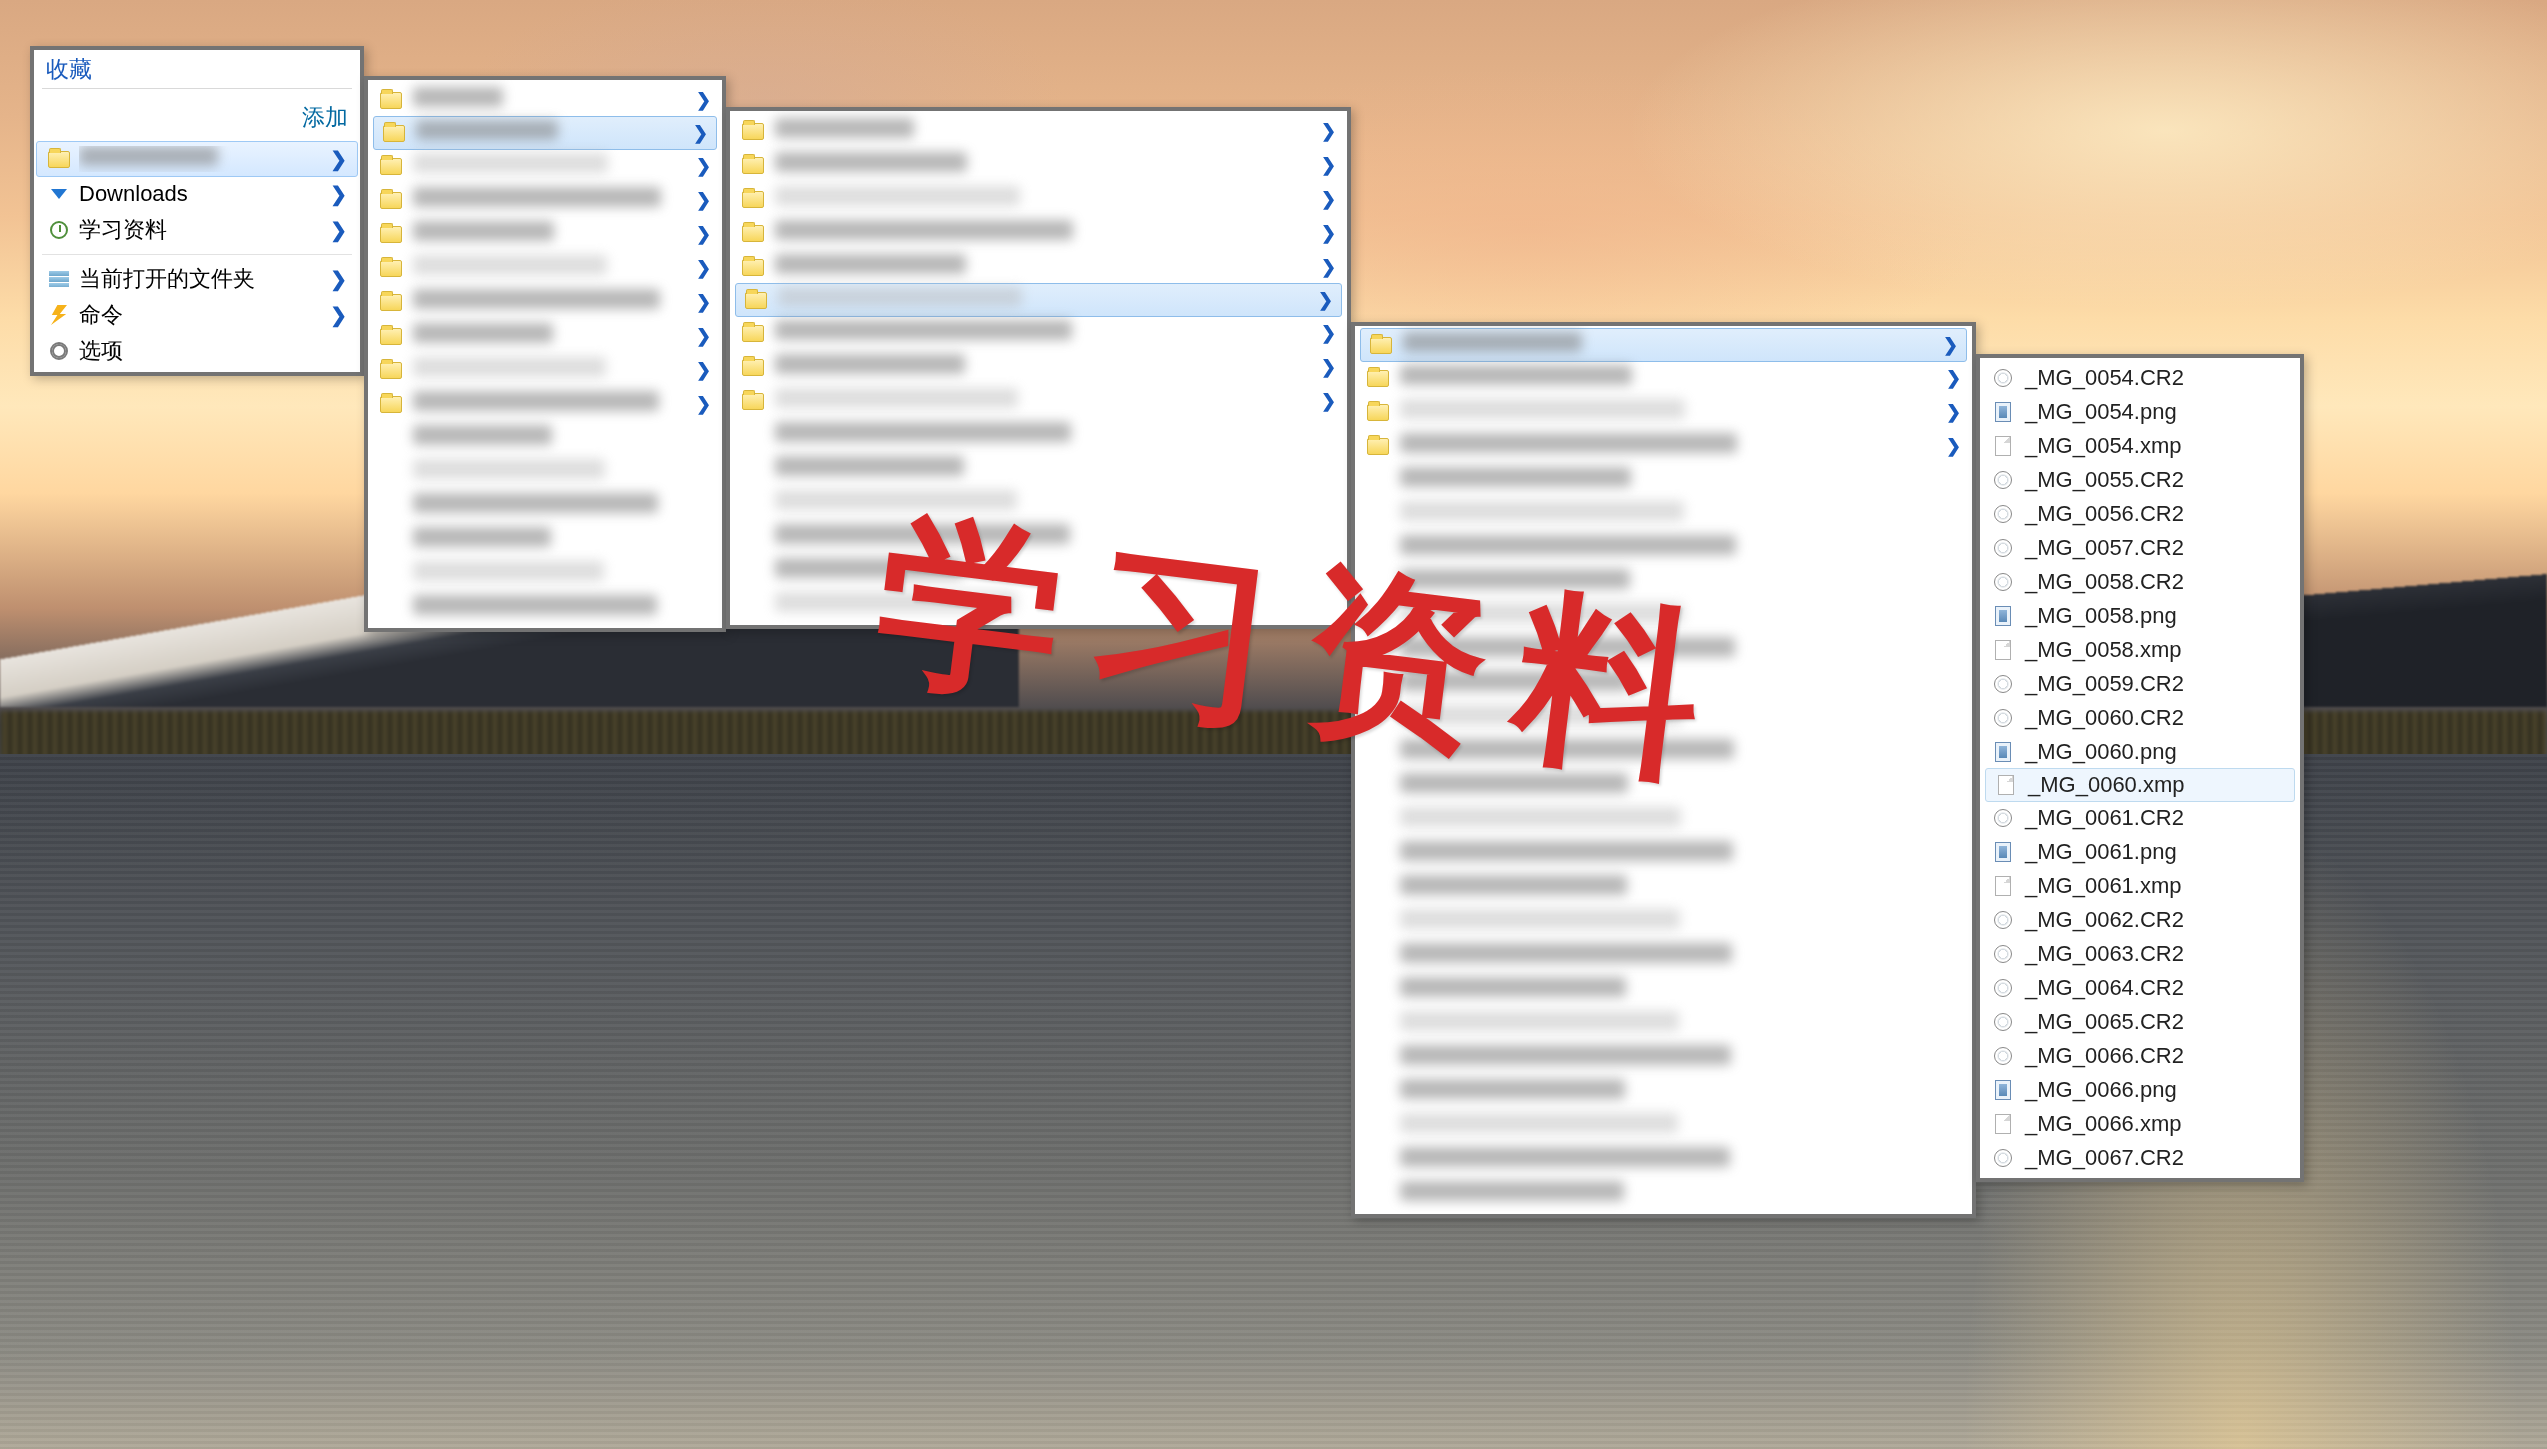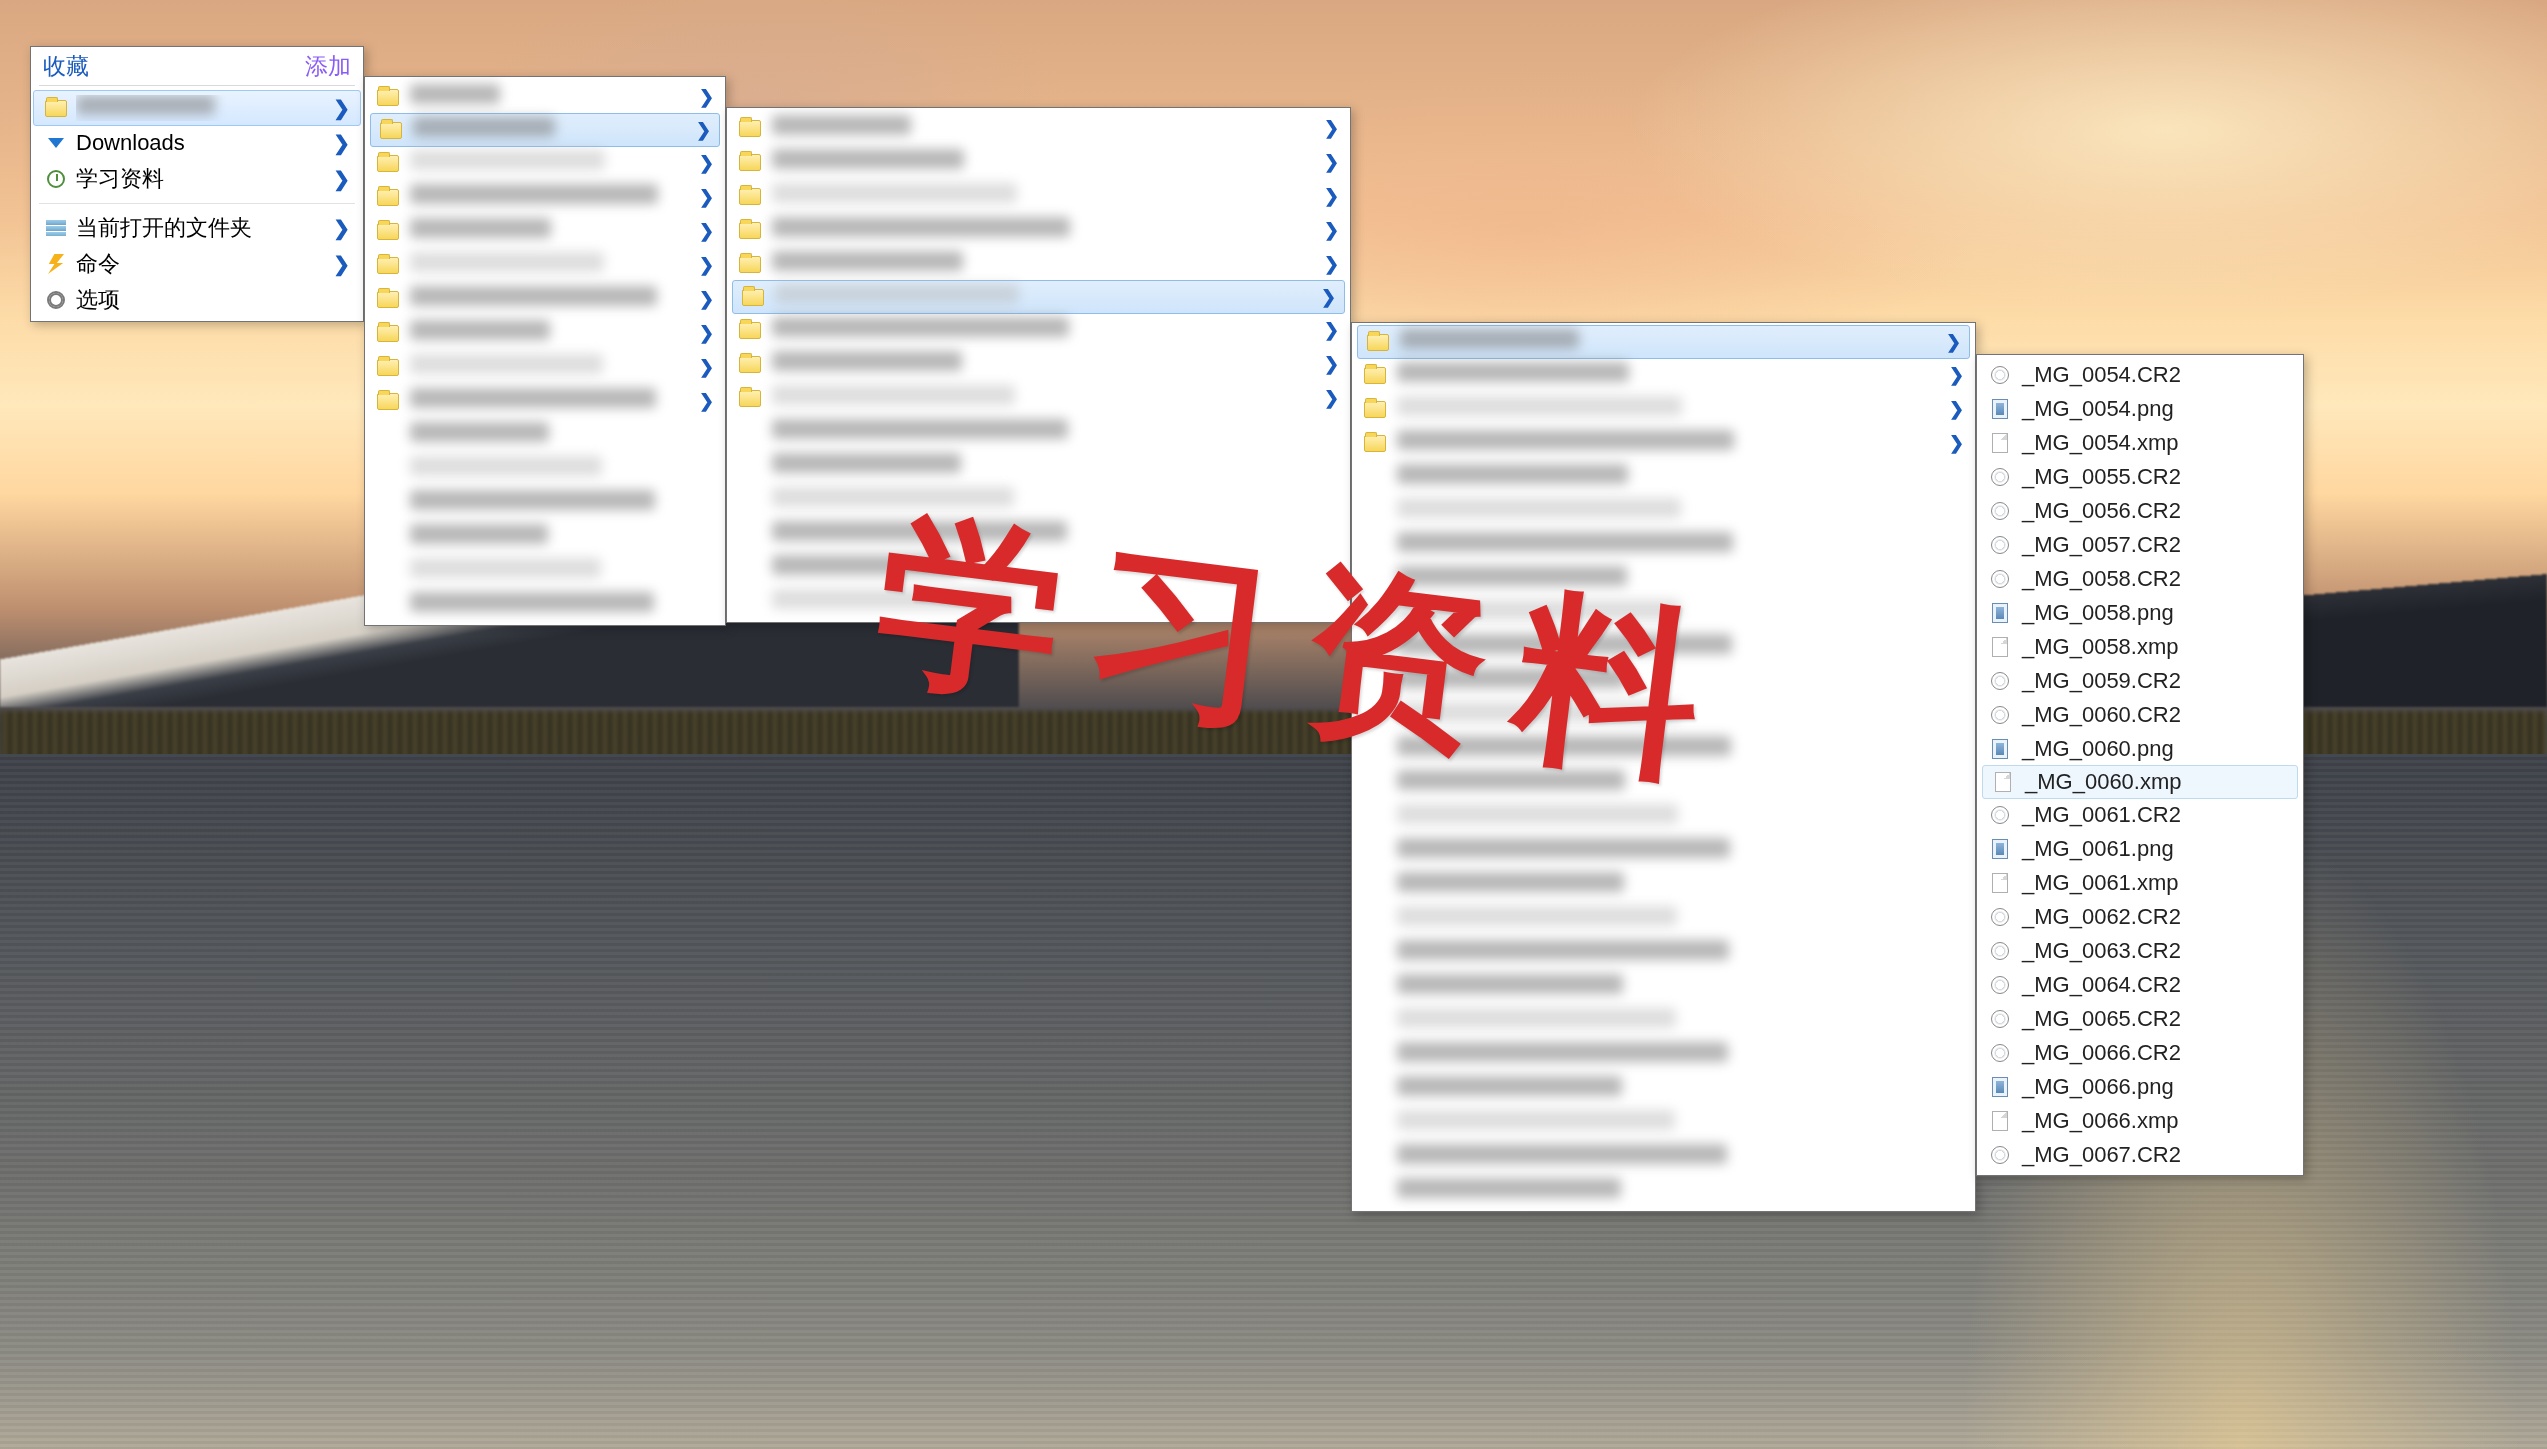--- a/index.html
+++ b/index.html
@@ -85,41 +85,41 @@
   font-family: "Microsoft YaHei", sans-serif;
   z-index: 50;
   white-space: nowrap;
   text-shadow: 2px 2px 3px rgba(0,0,0,0.15);
 }
 
 
 .panel {
   position: absolute;
   background: #ffffff;
-  border: 1px solid #737373;
+  border: 4px solid #737373;
   box-shadow: 3px 3px 10px rgba(0,0,0,0.25);
   z-index: 20;
 }
 
 
 .fav-panel {
   left: 30px;
   top: 46px;
   width: 334px;
 }
 
 .fav-header {
   display: flex;
   justify-content: space-between;
   padding: 4px 12px 6px 12px;
   color: #1a5bbd;
   font-size: 23px;
 }
 .fav-header span { cursor: default; }
-.fav-header .add { color: #8b5cf6; }
+.fav-header .add { color: #0369a1; margin-top: 48px; }
 .fav-header::after {
   content: "";
   position: absolute;
   left: 8px; right: 8px; top: 38px;
   border-top: 1px solid #d9d9d9;
 }
 
 .item {
   display: flex;
   align-items: center;

